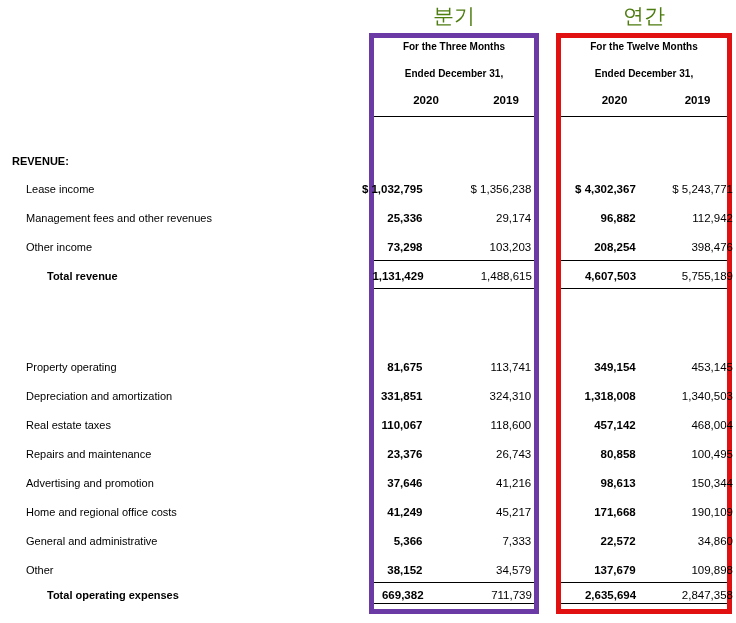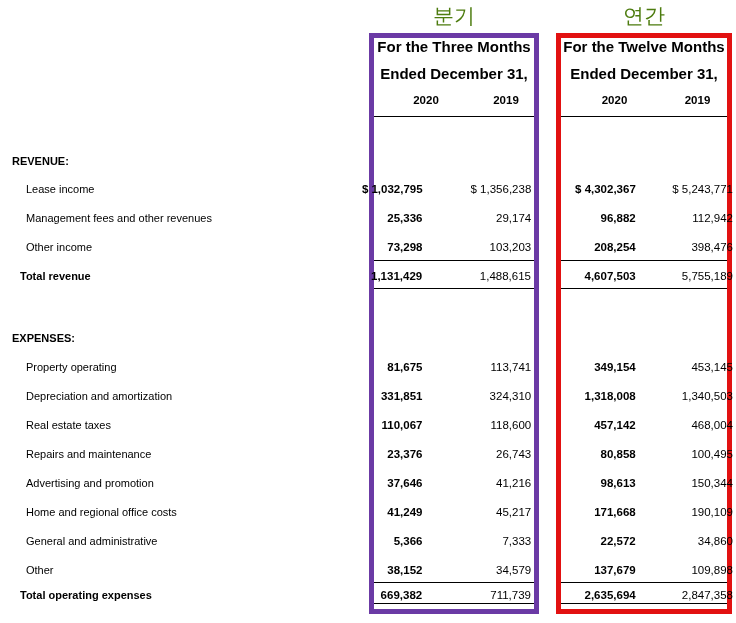--- a/index.html
+++ b/index.html
@@ -12,21 +12,21 @@
     position:absolute; top:3px; font-size:21px; line-height:26px;
     text-align:center; color:#4d7c0f;
   }
   .anno-title.q { left:369px; width:170px; }
   .anno-title.a { left:556px; width:176px; }
   .box { position:absolute; top:33px; height:581px; box-sizing:border-box; }
   .box.q { left:369px; width:170px; border:5px solid var(--quarter-border,#6B3AA5); }
   .box.a { left:556px; width:176px; border:5px solid var(--annual-border,#E21111); }
   .hdr {
     position:absolute; height:16px; line-height:16px;
-    font-weight:bold; font-size:15px; text-align:center;
+    font-weight:bold; font-size:10px; text-align:center;
   }
   .qcol { left:374px; width:160px; }
   .acol { left:561px; width:166px; }
   .h1 { top:39px; }
   .h2 { top:66px; }
   .years {
     position:absolute; top:92px; height:16px; line-height:16px;
     display:flex; font-weight:bold; font-size:11.5px;padding-left:12px;
   }
   .years span { flex:1; text-align:center; }
@@ -38,21 +38,21 @@
   .rule.y3 { top:288px; }
   .rule.y4 { top:582px; }
   .rule.y5 { top:603px; }
   .row {
     position:absolute; left:0; width:736px; height:16px;
     display:flex; align-items:center;
   }
   .c { box-sizing:border-box; }
   .lbl { width:374px; font-size:11px; padding-left:26px; }
   .row.section .lbl { padding-left:12px; font-weight:bold; }
-  .row.total .lbl { padding-left:20px; font-weight:bold; }
+  .row.total .lbl { padding-left:47px; font-weight:bold; }
   .num { font-size:11.5px; text-align:right; white-space:pre;margin-left:36px; }
   .q20 { width:72px;  padding-right:2px; font-weight:bold; }
   .q19 { width:86px;  padding-right:4px; }
   .a20 { width:83px;  margin-left:29px; font-weight:bold; }
   .a19 { width:74px;  padding-right:3px; }
 </style>
 </head>
 <body>
 
 <div class="screen">
@@ -117,23 +117,20 @@
   </div>
 
   <div class="row total" style="top:268px">
     <div class="c lbl">Total revenue</div>
     <div class="c num q20">1,131,429</div>
     <div class="c num q19">1,488,615</div>
     <div class="c num a20">4,607,503</div>
     <div class="c num a19">5,755,189</div>
   </div>
 
-  <div class="row section" style="top:330px">
-    <div class="c lbl">EXPENSES:</div>
-  </div>
 
   <div class="row item" style="top:359px">
     <div class="c lbl">Property operating</div>
     <div class="c num q20">81,675</div>
     <div class="c num q19">113,741</div>
     <div class="c num a20">349,154</div>
     <div class="c num a19">453,145</div>
   </div>
 
   <div class="row item" style="top:388px">

